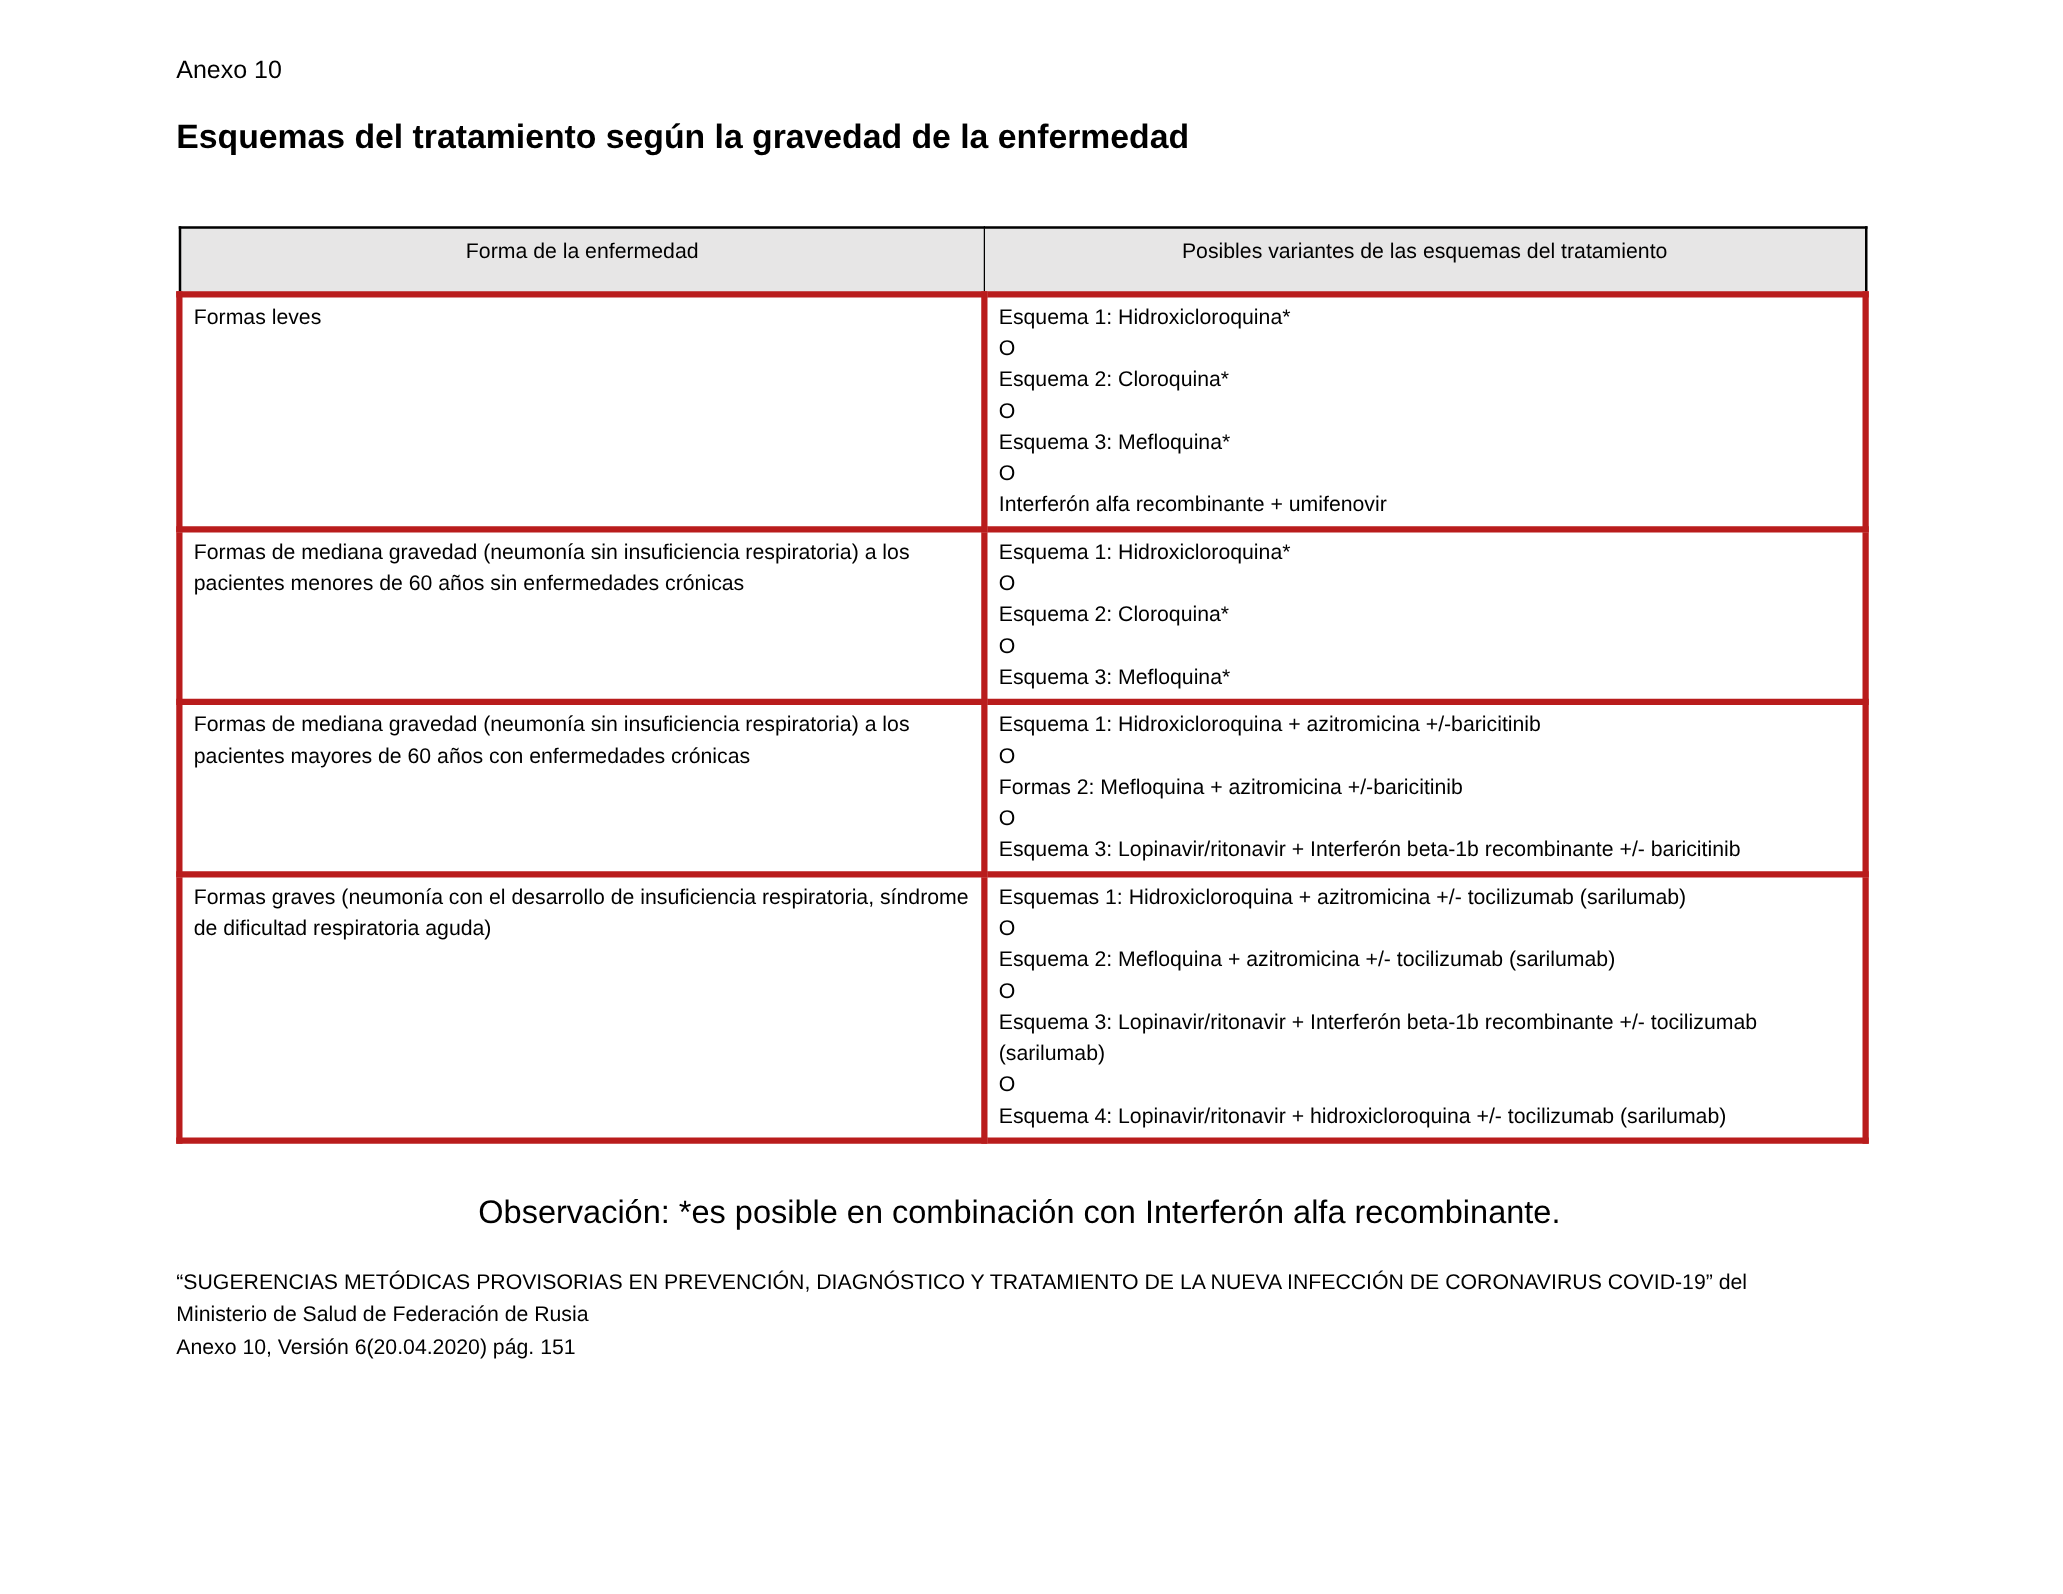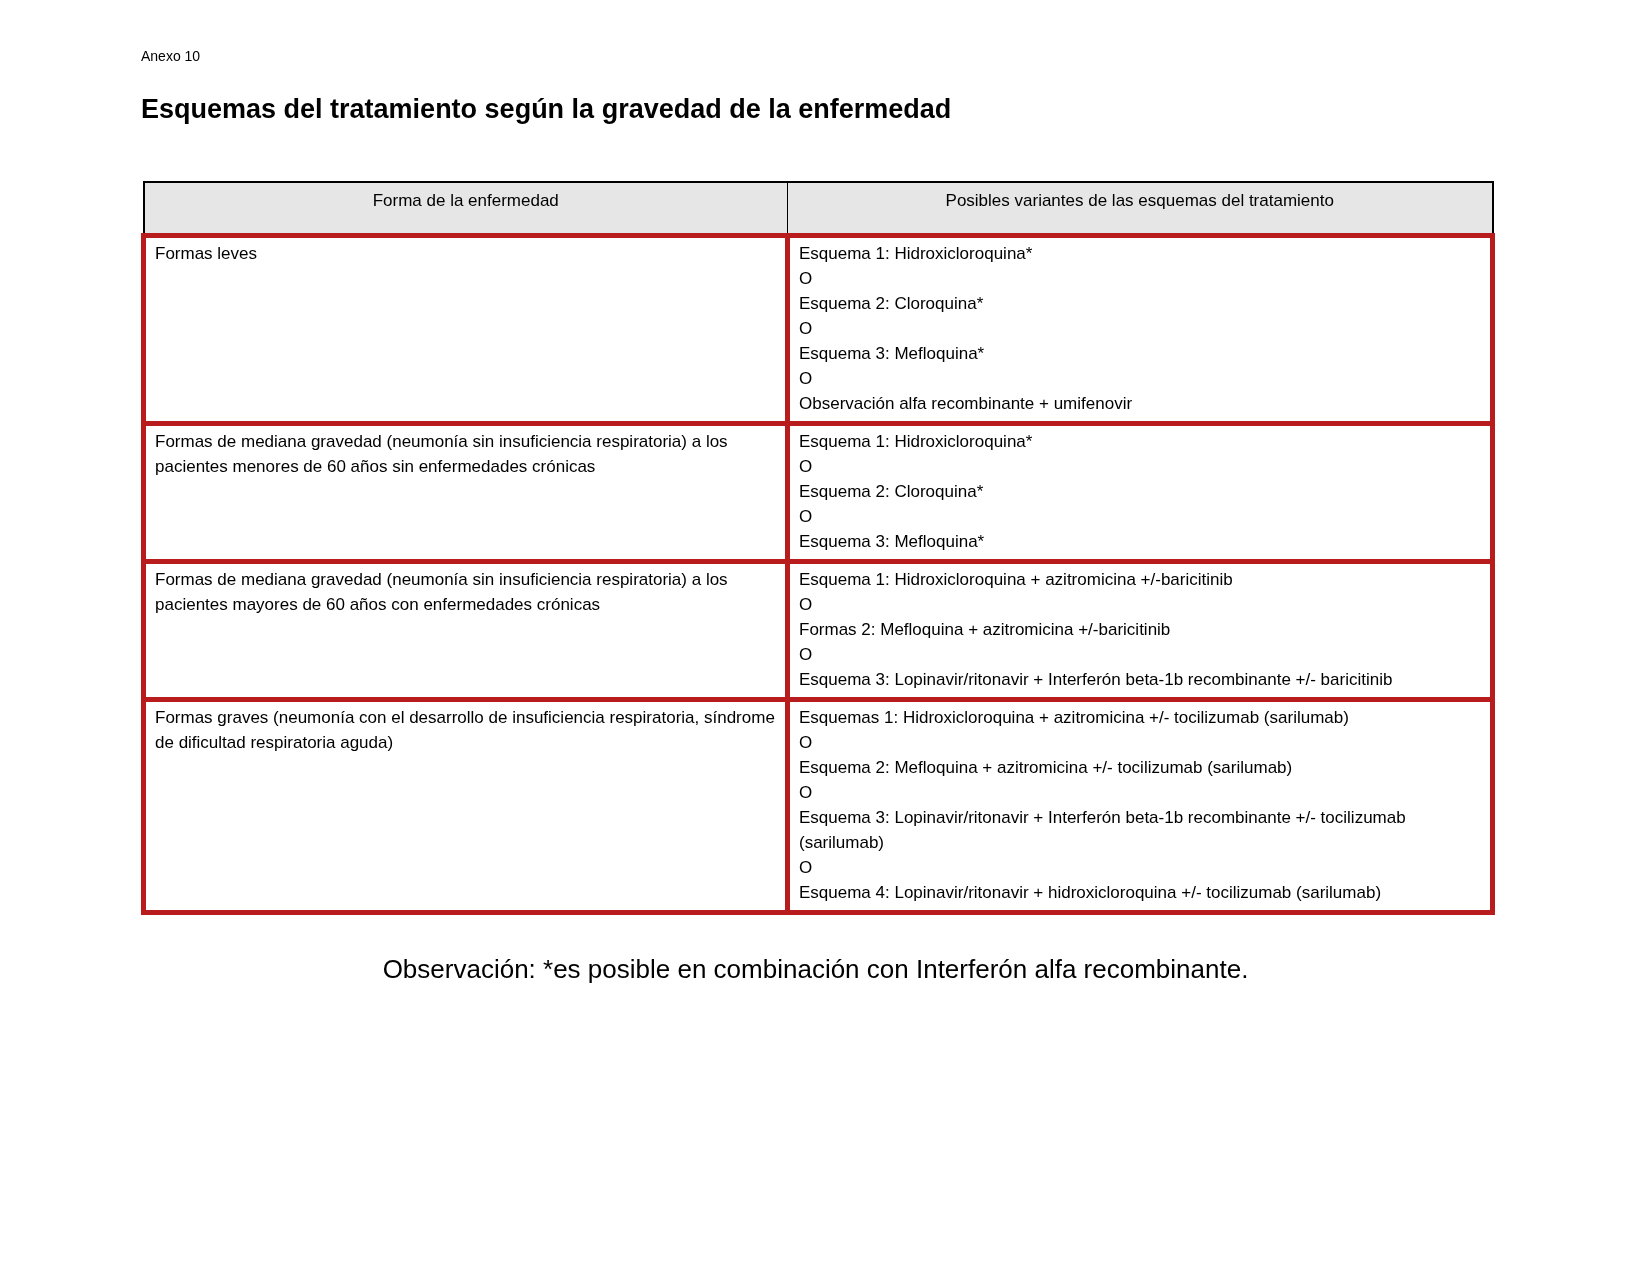--- a/index.html
+++ b/index.html
@@ -12,21 +12,21 @@
   body {
     width: 1650px;
     height: 1275px;
     overflow: hidden;
   }
   .page {
     padding: 45px 0 0 141px;
     width: 1349px;
   }
   .annex {
-    font-size: 14px;
+    font-size: 20px;
     line-height: 23px;
     margin: 0 0 25px 0;
   }
   .doc-title {
     font-size: 27px;
     line-height: 33px;
     font-weight: 700;
     margin: 0 0 55px 0;
   }
   table.treatment {
@@ -93,21 +93,21 @@
     <tbody>
       <tr>
         <td>Formas leves</td>
         <td>
             <div class="variant-line">Esquema 1: Hidroxicloroquina*</div>
             <div class="variant-line">O</div>
             <div class="variant-line">Esquema 2: Cloroquina*</div>
             <div class="variant-line">O</div>
             <div class="variant-line">Esquema 3: Mefloquina*</div>
             <div class="variant-line">O</div>
-            <div class="variant-line">Observación alfa recombinante + umifenovir</div>
+            <div class="variant-line">Interferón alfa recombinante + umifenovir</div>
           </td>
       </tr>
       <tr>
         <td>Formas de mediana gravedad (neumonía sin insuficiencia respiratoria) a los pacientes menores de 60 años sin enfermedades crónicas</td>
         <td>
             <div class="variant-line">Esquema 1: Hidroxicloroquina*</div>
             <div class="variant-line">O</div>
             <div class="variant-line">Esquema 2: Cloroquina*</div>
             <div class="variant-line">O</div>
             <div class="variant-line">Esquema 3: Mefloquina*</div>
@@ -133,14 +133,19 @@
             <div class="variant-line">Esquema 3: Lopinavir/ritonavir + Interferón beta-1b recombinante +/- tocilizumab (sarilumab)</div>
             <div class="variant-line">O</div>
             <div class="variant-line">Esquema 4: Lopinavir/ritonavir + hidroxicloroquina +/- tocilizumab (sarilumab)</div>
           </td>
       </tr>
     </tbody>
   </table>
 
   <p class="observation">Observación: *es posible en combinación con Interferón alfa recombinante.</p>
 
+  <div class="citation">
+      <div class="variant-line">“SUGERENCIAS METÓDICAS PROVISORIAS EN PREVENCIÓN, DIAGNÓSTICO Y TRATAMIENTO DE LA NUEVA INFECCIÓN DE CORONAVIRUS COVID-19” del</div>
+      <div class="variant-line">Ministerio de Salud de Federación de Rusia</div>
+      <div class="variant-line">Anexo 10, Versión 6(20.04.2020) pág. 151</div>
+    </div>
 
 </div>
 
 </body></html>

